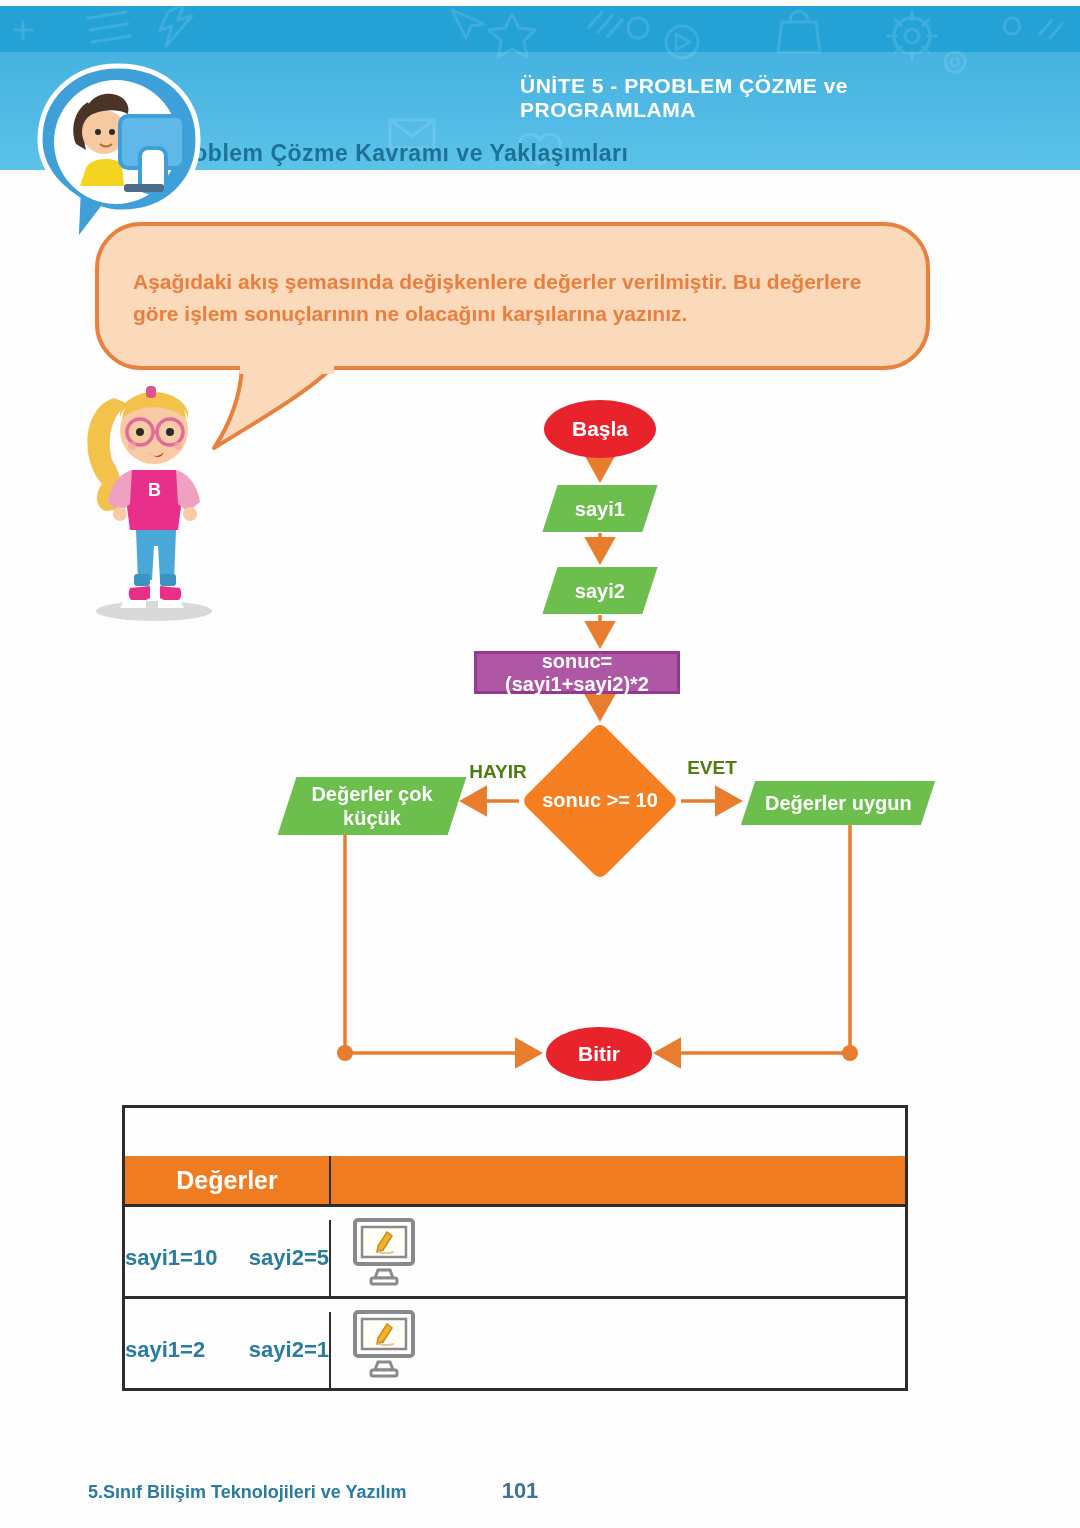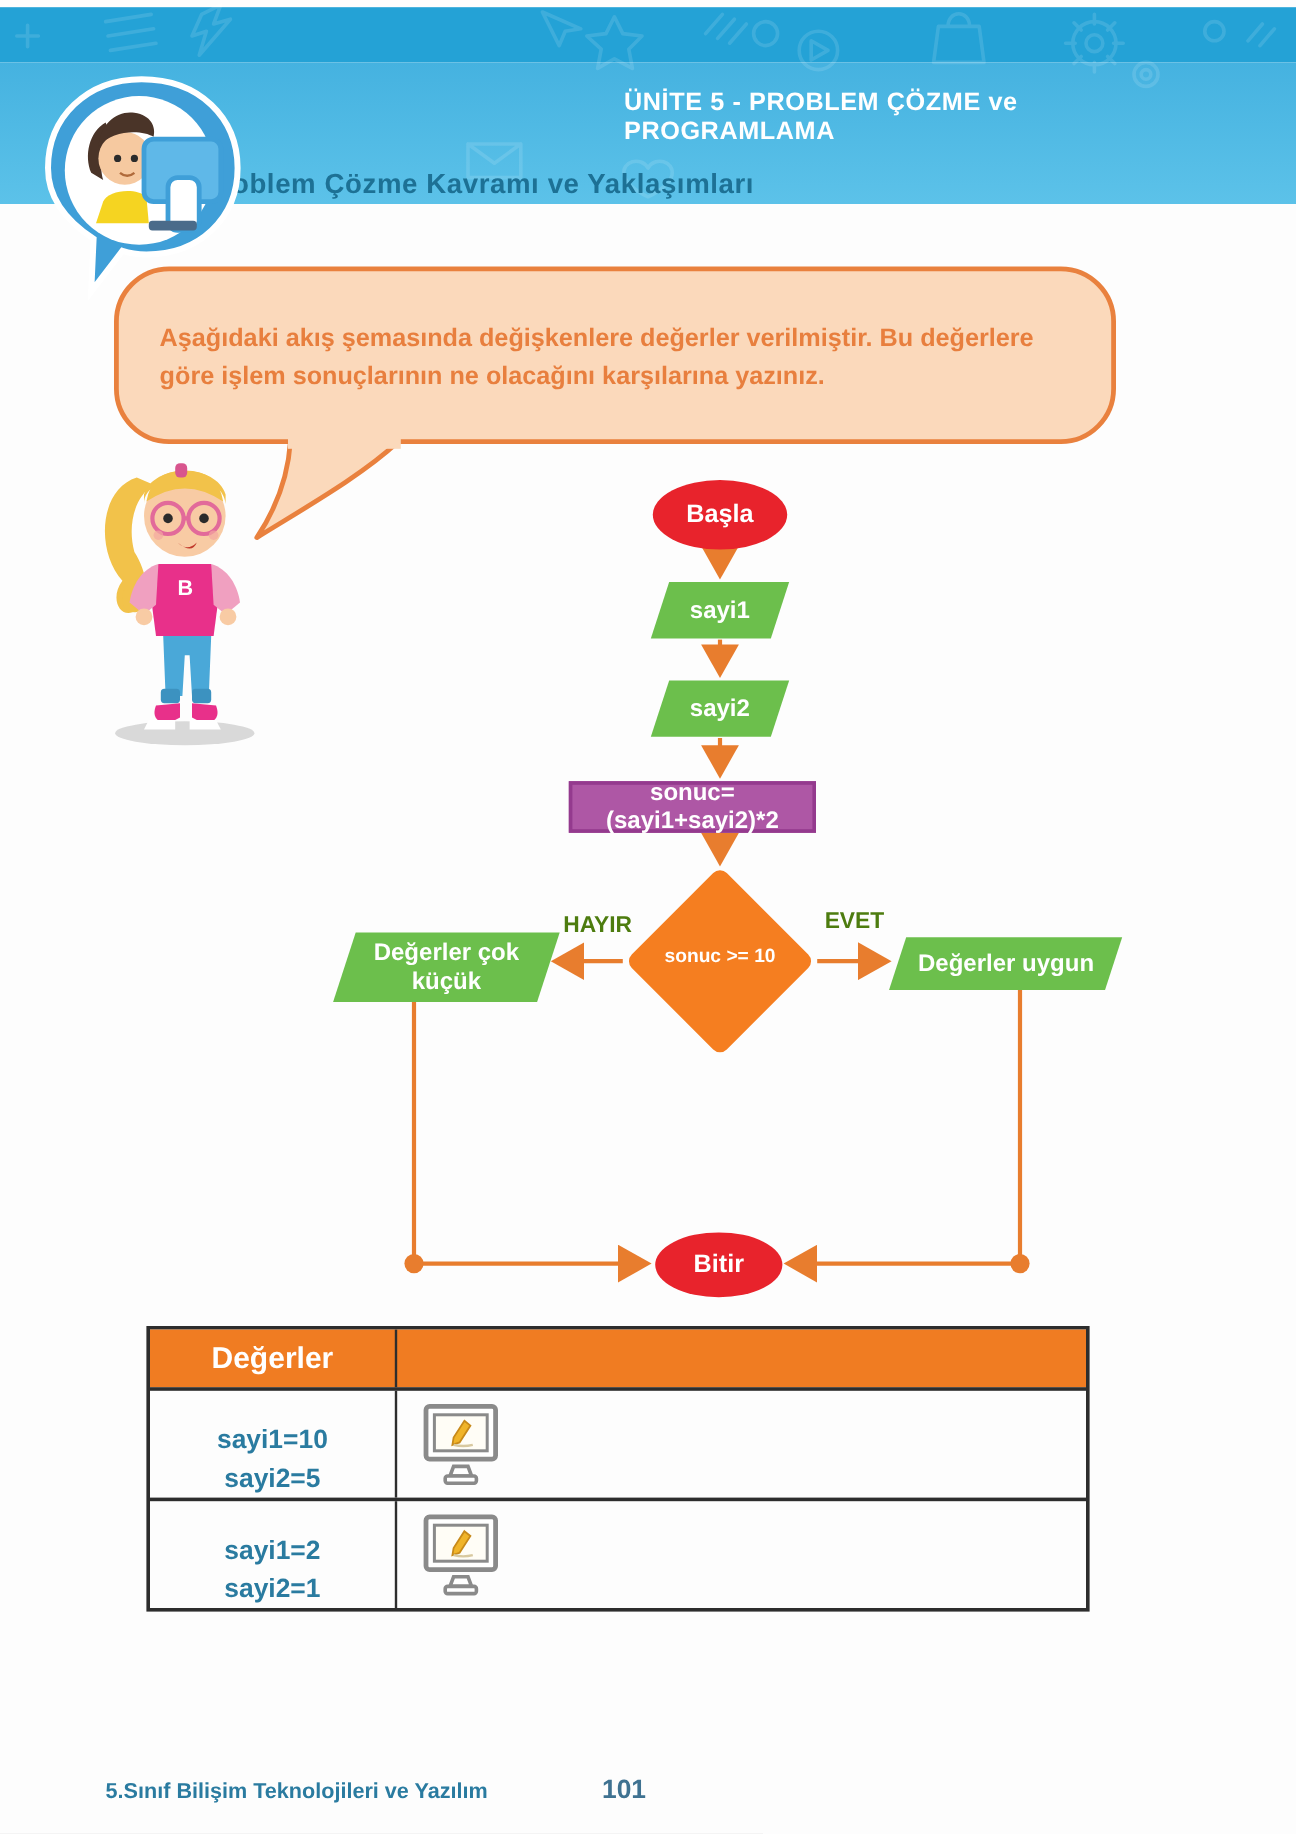--- a/index.html
+++ b/index.html
@@ -30,34 +30,34 @@
   .connectors { position: absolute; left: 0; top: 0; width: 1080px; height: 1528px; z-index: 1; pointer-events: none; }
   .node { position: absolute; display: flex; align-items: center; justify-content: center;
           color: #fff; z-index: 2; text-align: center; }
   .terminal { background: #e8232c; border-radius: 50% / 50%; font-size: 21px; font-weight: bold; }
   .io { background: #6cbf4c; transform: skewX(-18deg); font-size: 20px; font-weight: bold; }
   .io > span { transform: skewX(18deg); display: block; line-height: 1.2; }
   .process { background: #ae57a5; border: 3px solid #943a8e; font-size: 20px; font-weight: bold; }
   .diamond { position: absolute; left: 544px; top: 745px; width: 112px; height: 112px;
              background: #f57e20; transform: rotate(45deg); border-radius: 8px; z-index: 2; }
   .diamond-label { position: absolute; left: 530px; top: 789px; width: 140px; text-align: center;
-                   color: #fff; font-size: 16px; font-weight: bold; z-index: 3; }
+                   color: #fff; font-size: 20px; font-weight: bold; z-index: 3; }
   .branch-label { position: absolute; color: #4d7c0f; font-size: 19px; font-weight: bold; z-index: 3; }
 
   
   .answer-table { position: absolute; left: 122px; top: 1105px; width: 786px; z-index: 2;
                   border: 3px solid #2d2d2d; background: #fdfdfd; }
-  .t-header { display: flex; height: 48px; background: #f07c22; color: #fff; font-weight: bold; }
+  .t-header { display: flex; height: 48px; background: #f07c22; color: #fff; font-weight: bold; margin-top: 48px; }
   .t-h1 { width: 206px; display: flex; align-items: center; justify-content: center;
           font-size: 25px; border-right: 2px solid #2d2d2d; }
   .t-h2 { flex: 1; display: flex; align-items: center; justify-content: center; font-size: 25px; }
   .t-row { display: flex; height: 92px; border-top: 3px solid #2d2d2d; }
-  .t-c1 { width: 206px; display: flex; flex-direction: column; align-items: center; justify-content: flex-end;
+  .t-c1 { width: 206px; display: flex; flex-direction: row; align-items: center; justify-content: space-between;
           color: #2a7ba0; font-size: 22px; font-weight: bold; line-height: 1.45;
-          border-right: 2px solid #2d2d2d; }
+          border-right: 2px solid #2d2d2d; margin-top: 13px; }
   .t-c2 { flex: 1; display: flex; align-items: center; padding-left: 20px; }
 
   
   .book-title { position: absolute; left: 88px; top: 1482px; color: #2a7ba0; font-size: 18px; font-weight: bold; }
   .page-number { position: absolute; left: 480px; top: 1478px; width: 80px; text-align: center;
                  color: #3f7291; font-size: 22px; font-weight: bold; }
 </style>
 </head>
 <body>
 

